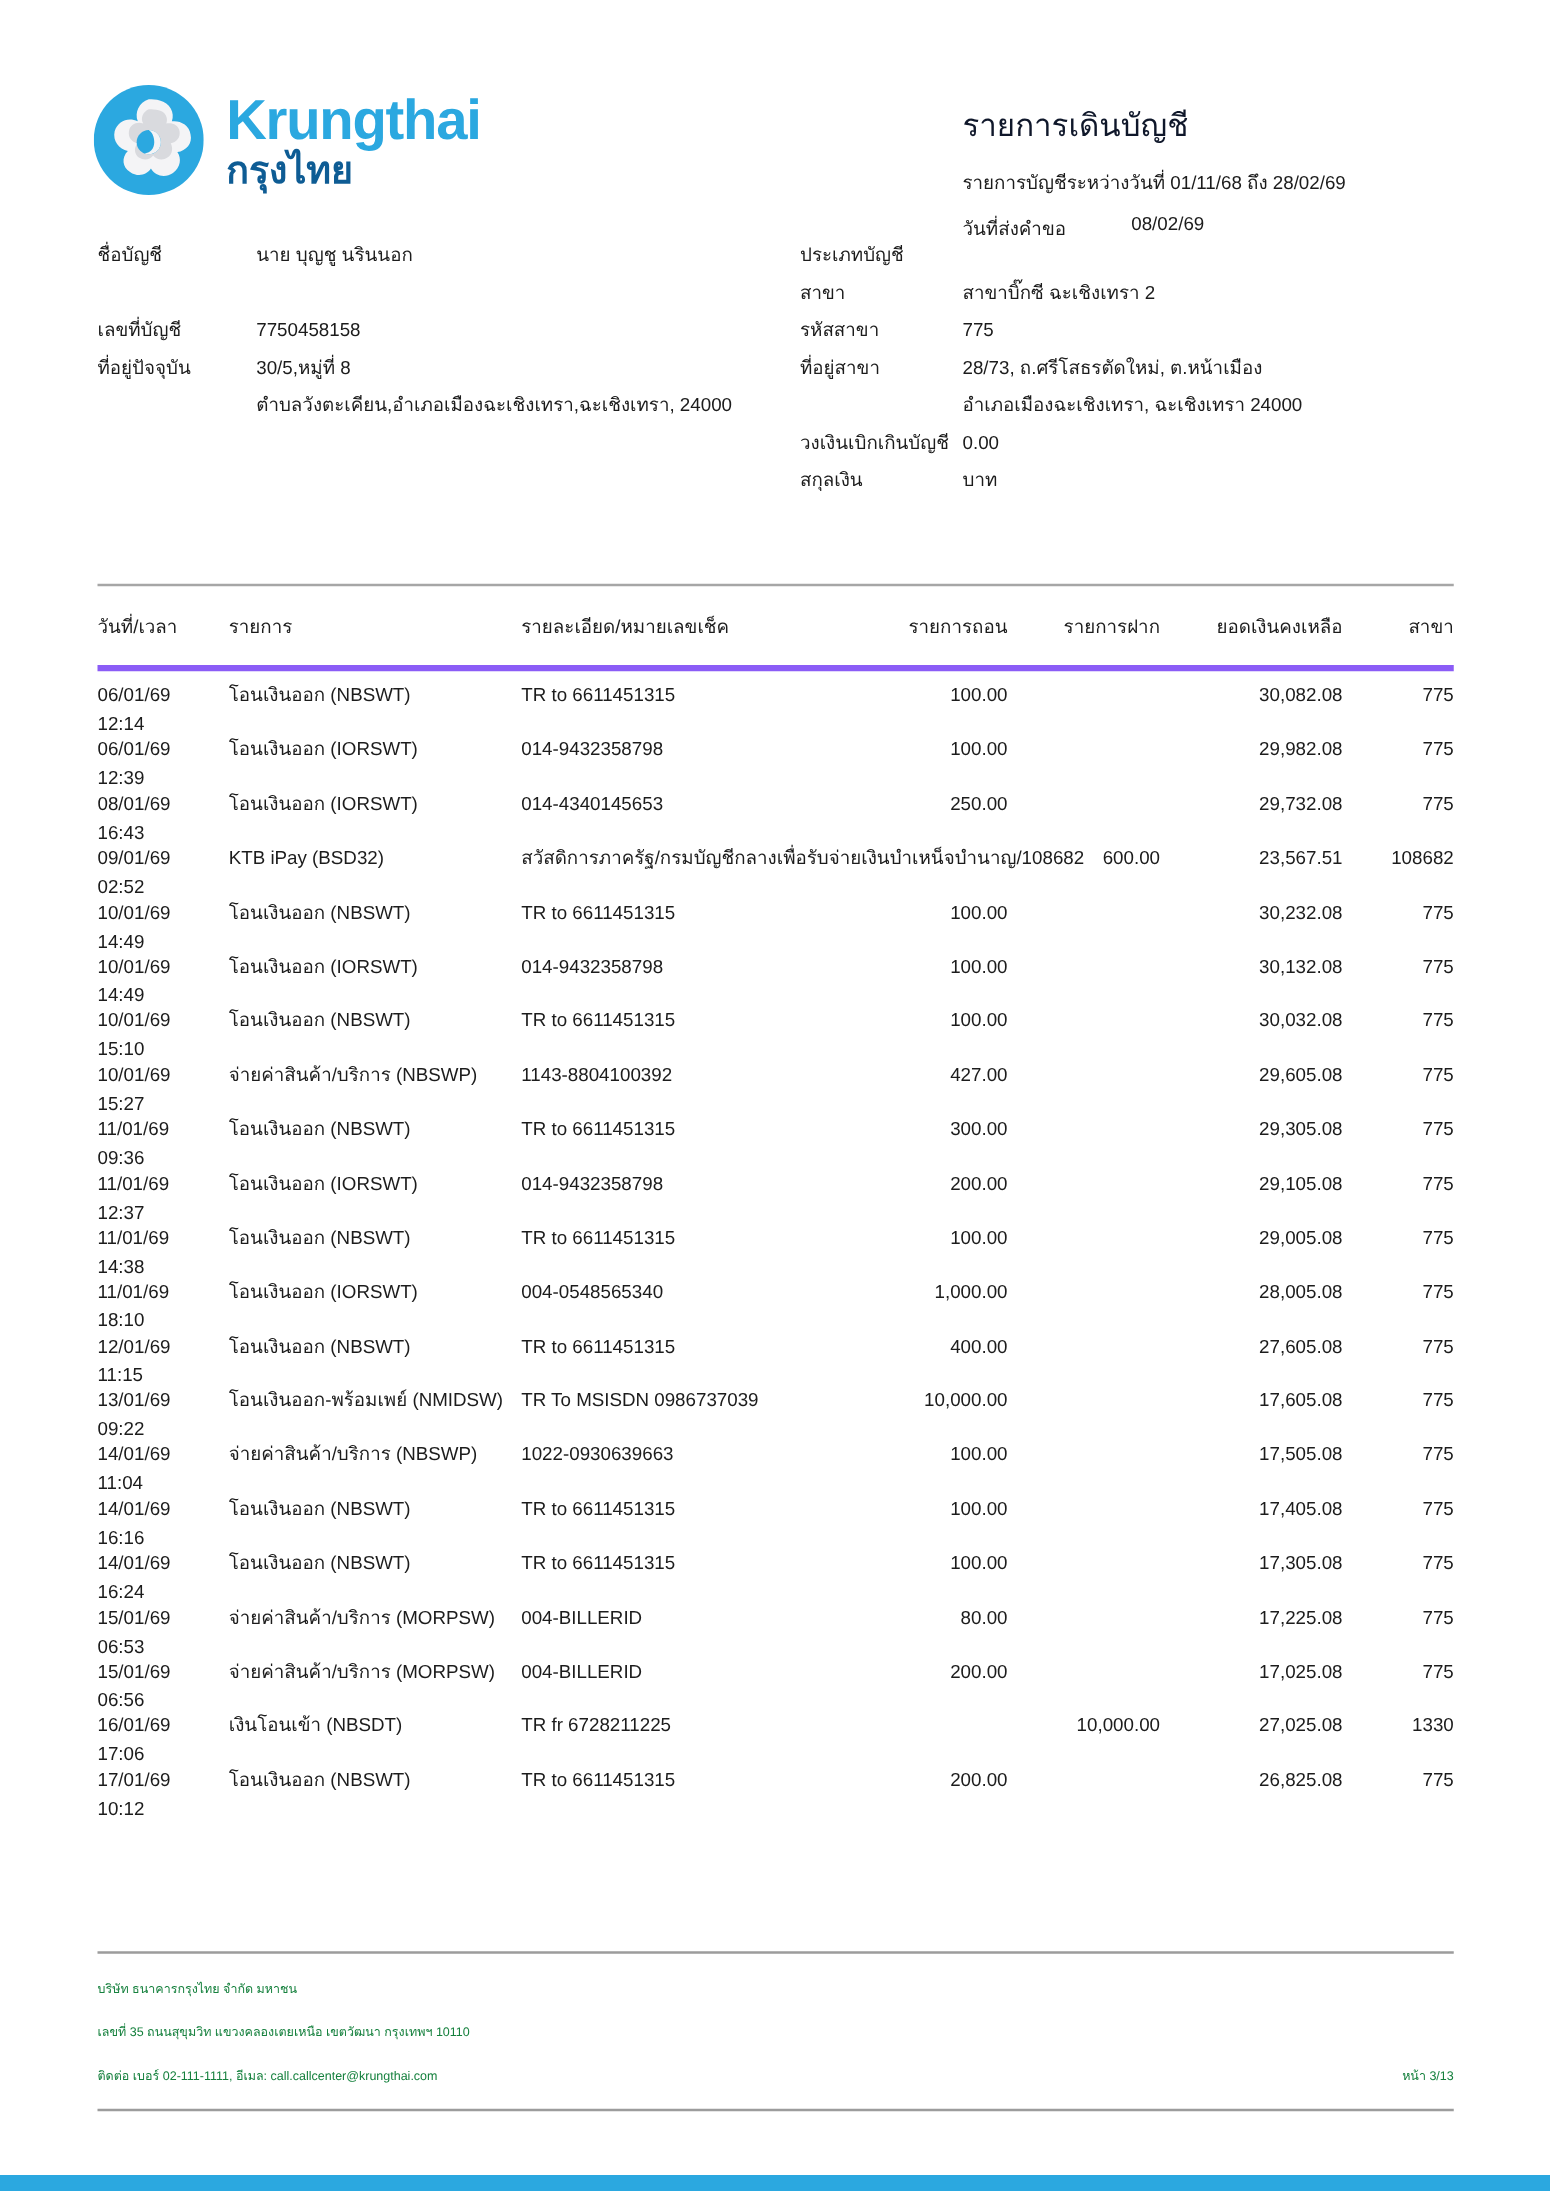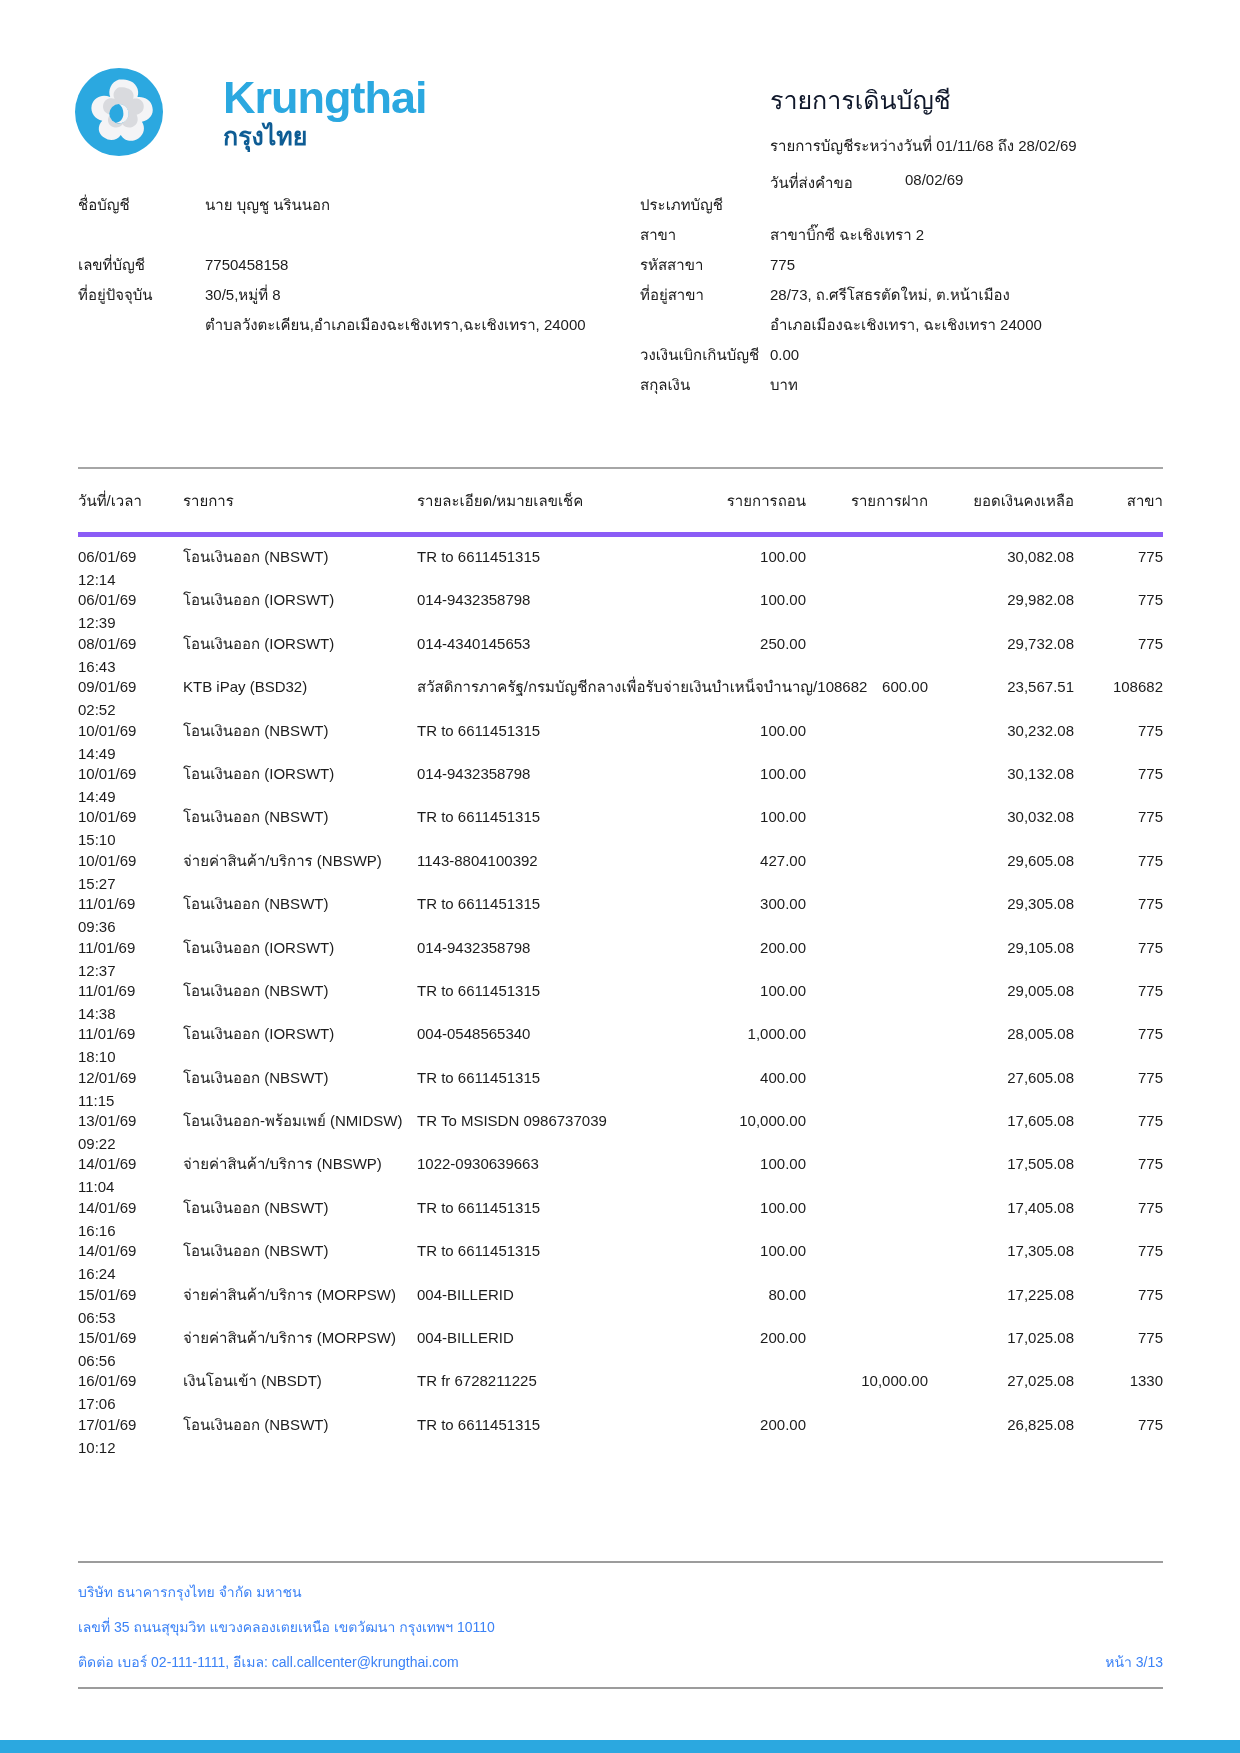--- a/index.html
+++ b/index.html
@@ -1,24 +1,24 @@
 <!DOCTYPE html>
 <html><head>
 <meta charset="utf-8">
 <style>
   * { margin:0; padding:0; box-sizing:border-box; }
   body { background:#fff; font-family:"Liberation Sans","DejaVu Sans",sans-serif; color:#1c1c1c; }
   .page { position:relative; width:1240px; height:1753px; background:#ffffff; overflow:hidden; }
 
   
-  .logo-block { position:absolute; left:75px; top:68px; display:flex; align-items:center;gap:42px; }
+  .logo-block { position:absolute; left:75px; top:68px; display:flex; align-items:center; }
   .logo-circle { width:88px; height:88px; flex:0 0 auto; }
   .brand-text { margin-left:18px; line-height:1; }
   .brand-en { font-size:45px; font-weight:bold; color:#2ba8e0; letter-spacing:-1px; }
-  .brand-th { font-size:25px; font-weight:bold; color:#0e5c94; margin-top:4px; }
+  .brand-th { font-size:30px; font-weight:bold; color:#0e5c94; margin-top:4px; }
 
   .title-block { position:absolute; left:770px; top:80px; width:300px; }
   .doc-title { font-size:25px; color:#0f172a; margin-bottom:14px; }
   .doc-sub { font-size:15px; margin-bottom:13px; white-space:nowrap; }
   .doc-reqdate { font-size:15px; display:flex; }
   .doc-reqdate .lbl { width:135px; flex:0 0 auto; }
 
   
   .account { position:absolute; left:78px; top:190px; width:1085px; font-size:15px; }
   .acc-row { display:grid; grid-template-columns:127px 435px 130px 1fr; min-height:30px; align-items:start; }
@@ -29,21 +29,21 @@
   .tgrid { display:grid; grid-template-columns:105px 234px 303px 86px 122px 146px 89px; }
   .t-header { border-top:2px solid #a6a6a6; border-bottom:5px solid #8b5cf6; height:70px; align-items:center; }
   .t-header .h { white-space:nowrap; }
   .num { text-align:right; }
   .t-body { padding-top:4px; }
   .trow { height:43.4px; padding-top:6px; align-items:start; }
   .trow .cell { line-height:19px; white-space:nowrap; overflow:visible; }
   .trow .time { display:block; margin-top:4px; }
 
   
-  .footer { position:absolute; left:78px; top:1561px; width:1085px; border-top:2px solid #9c9c9c; border-bottom:2px solid #9c9c9c; padding:20px 0 16px 0; color:#3b82f6; font-size:14px; }
+  .footer { position:absolute; left:78px; top:1561px; width:1085px; border-top:2px solid #9c9c9c; border-bottom:2px solid #9c9c9c; padding:20px 0 16px 0; color:#15803d; font-size:10px; }
   .footer .fline { margin-bottom:17px; line-height:18px; }
   .footer .fline.last { margin-bottom:0; display:flex; justify-content:space-between; }
   .bottom-bar { position:absolute; left:0; bottom:0; width:1240px; height:13px; background:#2ba8e0; }
 </style>
 </head>
 <body>
 
 <div class="page">
 
   <div class="logo-block">

